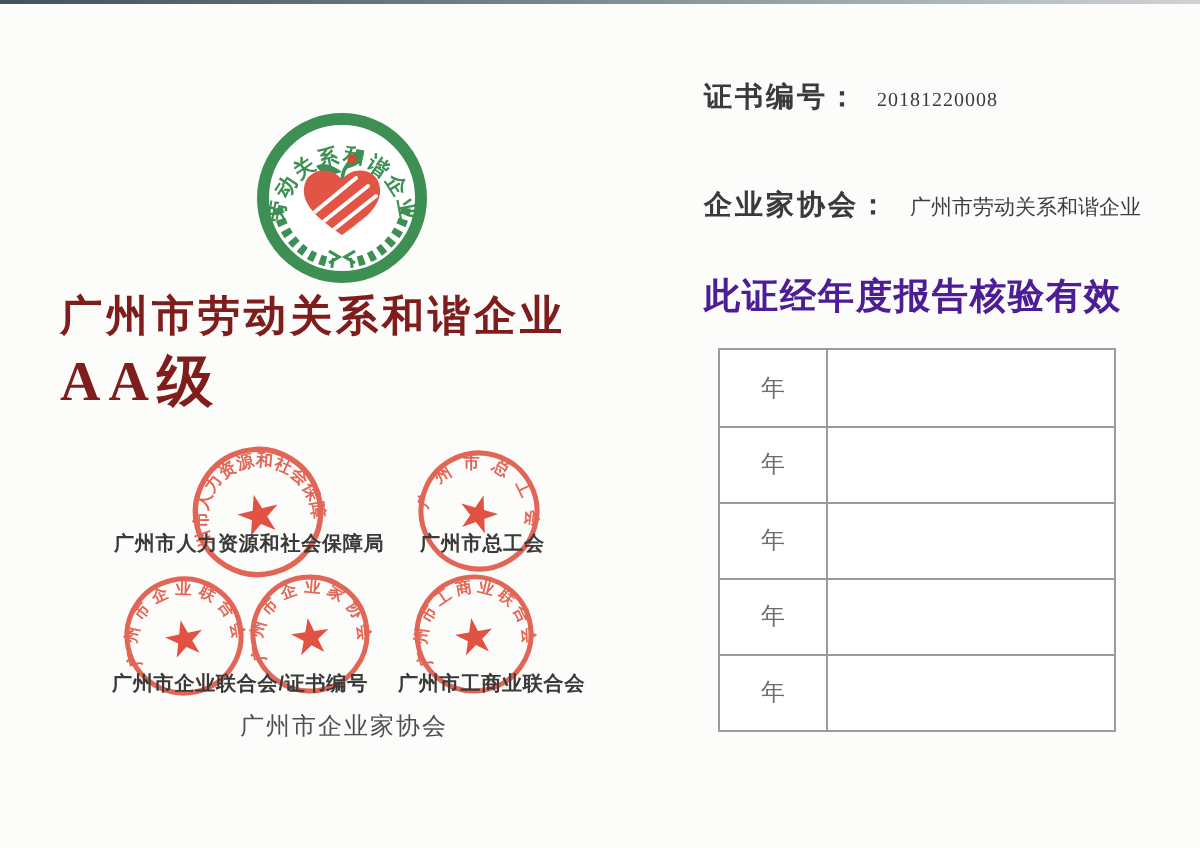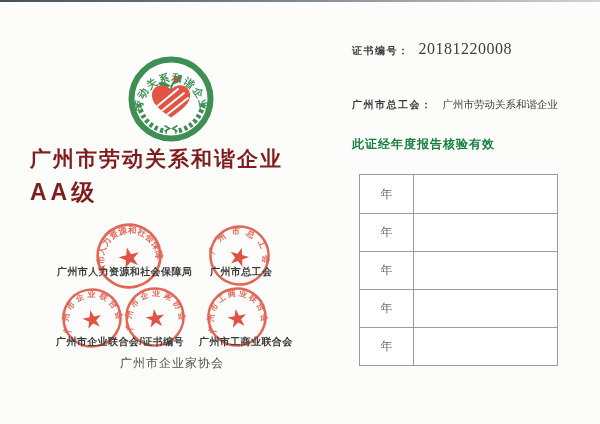--- a/index.html
+++ b/index.html
@@ -7,34 +7,34 @@
     position:relative;width:600px;height:424px;margin:0 auto;
     background:#fcfcfb;overflow:hidden;
     font-family:"Liberation Sans","DejaVu Sans",sans-serif;
   }
   .topline{position:absolute;left:0;top:0;width:600px;height:2px;
     background:linear-gradient(90deg,#43525b,#76848b 45%,#a7b0b4 75%,#cfd4d6);}
   
   .emblem{position:absolute;left:128px;top:56px;width:86px;height:86px;}
   .titleblock{position:absolute;left:30px;top:146px;width:284px;color:#7f1d1d;}
   .title1{font-size:21px;font-weight:600;letter-spacing:2px;line-height:26px;}
-  .title2{font-size:23px;font-weight:600;letter-spacing:4px;line-height:26px;margin-top:7px;}
+  .title2{font-size:28px;font-weight:600;letter-spacing:4px;line-height:26px;margin-top:7px;font-family:Liberation Serif, serif;}
   .seal{position:absolute;opacity:.92;}
   .seal-label{position:absolute;font-size:10px;font-weight:700;color:#3a3a3a;
     letter-spacing:.4px;white-space:nowrap;}
   .datefoot{position:absolute;left:30px;top:355px;width:284px;text-align:center;
     font-size:12px;color:#4f4f4f;letter-spacing:1px;}
   
   .fieldrow{position:absolute;white-space:nowrap;}
-  .flabel{font-size:10px;font-weight:700;color:#3a3a3a;letter-spacing:1.5px;}
+  .flabel{font-size:14px;font-weight:700;color:#3a3a3a;letter-spacing:1.5px;}
   .fvalue{font-family:"Liberation Serif","DejaVu Serif",serif;color:#3d3d3d;}
-  .certv{font-size:16px;margin-left:9px;letter-spacing:.5px;}
+  .certv{font-size:10px;margin-left:9px;letter-spacing:.5px;}
   .holderv{font-size:10.5px;margin-left:10px;}
-  .tbl-title{position:absolute;left:352px;top:136px;font-size:12px;font-weight:700;
-    color:#15803d;letter-spacing:1px;}
+  .tbl-title{position:absolute;left:352px;top:136px;font-size:18px;font-weight:700;
+    color:#4c1d95;letter-spacing:1px;}
   .vtable{position:absolute;left:359px;top:174px;width:199px;height:192px;
     border:1px solid #9b9b9b;display:grid;grid-template-columns:54px 1fr;
     grid-template-rows:repeat(5,1fr);box-sizing:border-box;background:#fff;}
   .vtable .yc{border-right:1px solid #9b9b9b;display:flex;align-items:center;
     justify-content:center;font-family:"Liberation Serif","DejaVu Serif",serif;
     font-size:12px;color:#6d6d6d;}
   .vtable .rc{}
   .vtable .bt{border-top:1px solid #9b9b9b;}
   svg text{font-family:"Liberation Sans","DejaVu Sans",sans-serif;}
 </style>
@@ -137,21 +137,21 @@
   </svg>
   <div class="seal-label" style="left:56px;top:335px;">广州市企业联合会/证书编号</div>
   <div class="seal-label" style="left:199px;top:335px;">广州市工商业联合会</div>
 
   <div class="datefoot">广州市企业家协会</div>
 
   <div class="fieldrow" style="left:352px;top:40px;">
     <span class="flabel">证书编号：</span><span class="fvalue certv">20181220008</span>
   </div>
   <div class="fieldrow" style="left:352px;top:94px;">
-    <span class="flabel">广州市总工会：</span><span class="fvalue holderv">广州市劳动关系和谐企业</span>
+    <span class="flabel">企业家协会：</span><span class="fvalue holderv">广州市劳动关系和谐企业</span>
   </div>
 
   <div class="tbl-title">此证经年度报告核验有效</div>
 
   <div class="vtable">
     <div class="yc">年</div>
       <div class="rc"></div>
     <div class="yc bt">年</div>
       <div class="rc bt"></div>
     <div class="yc bt">年</div>

